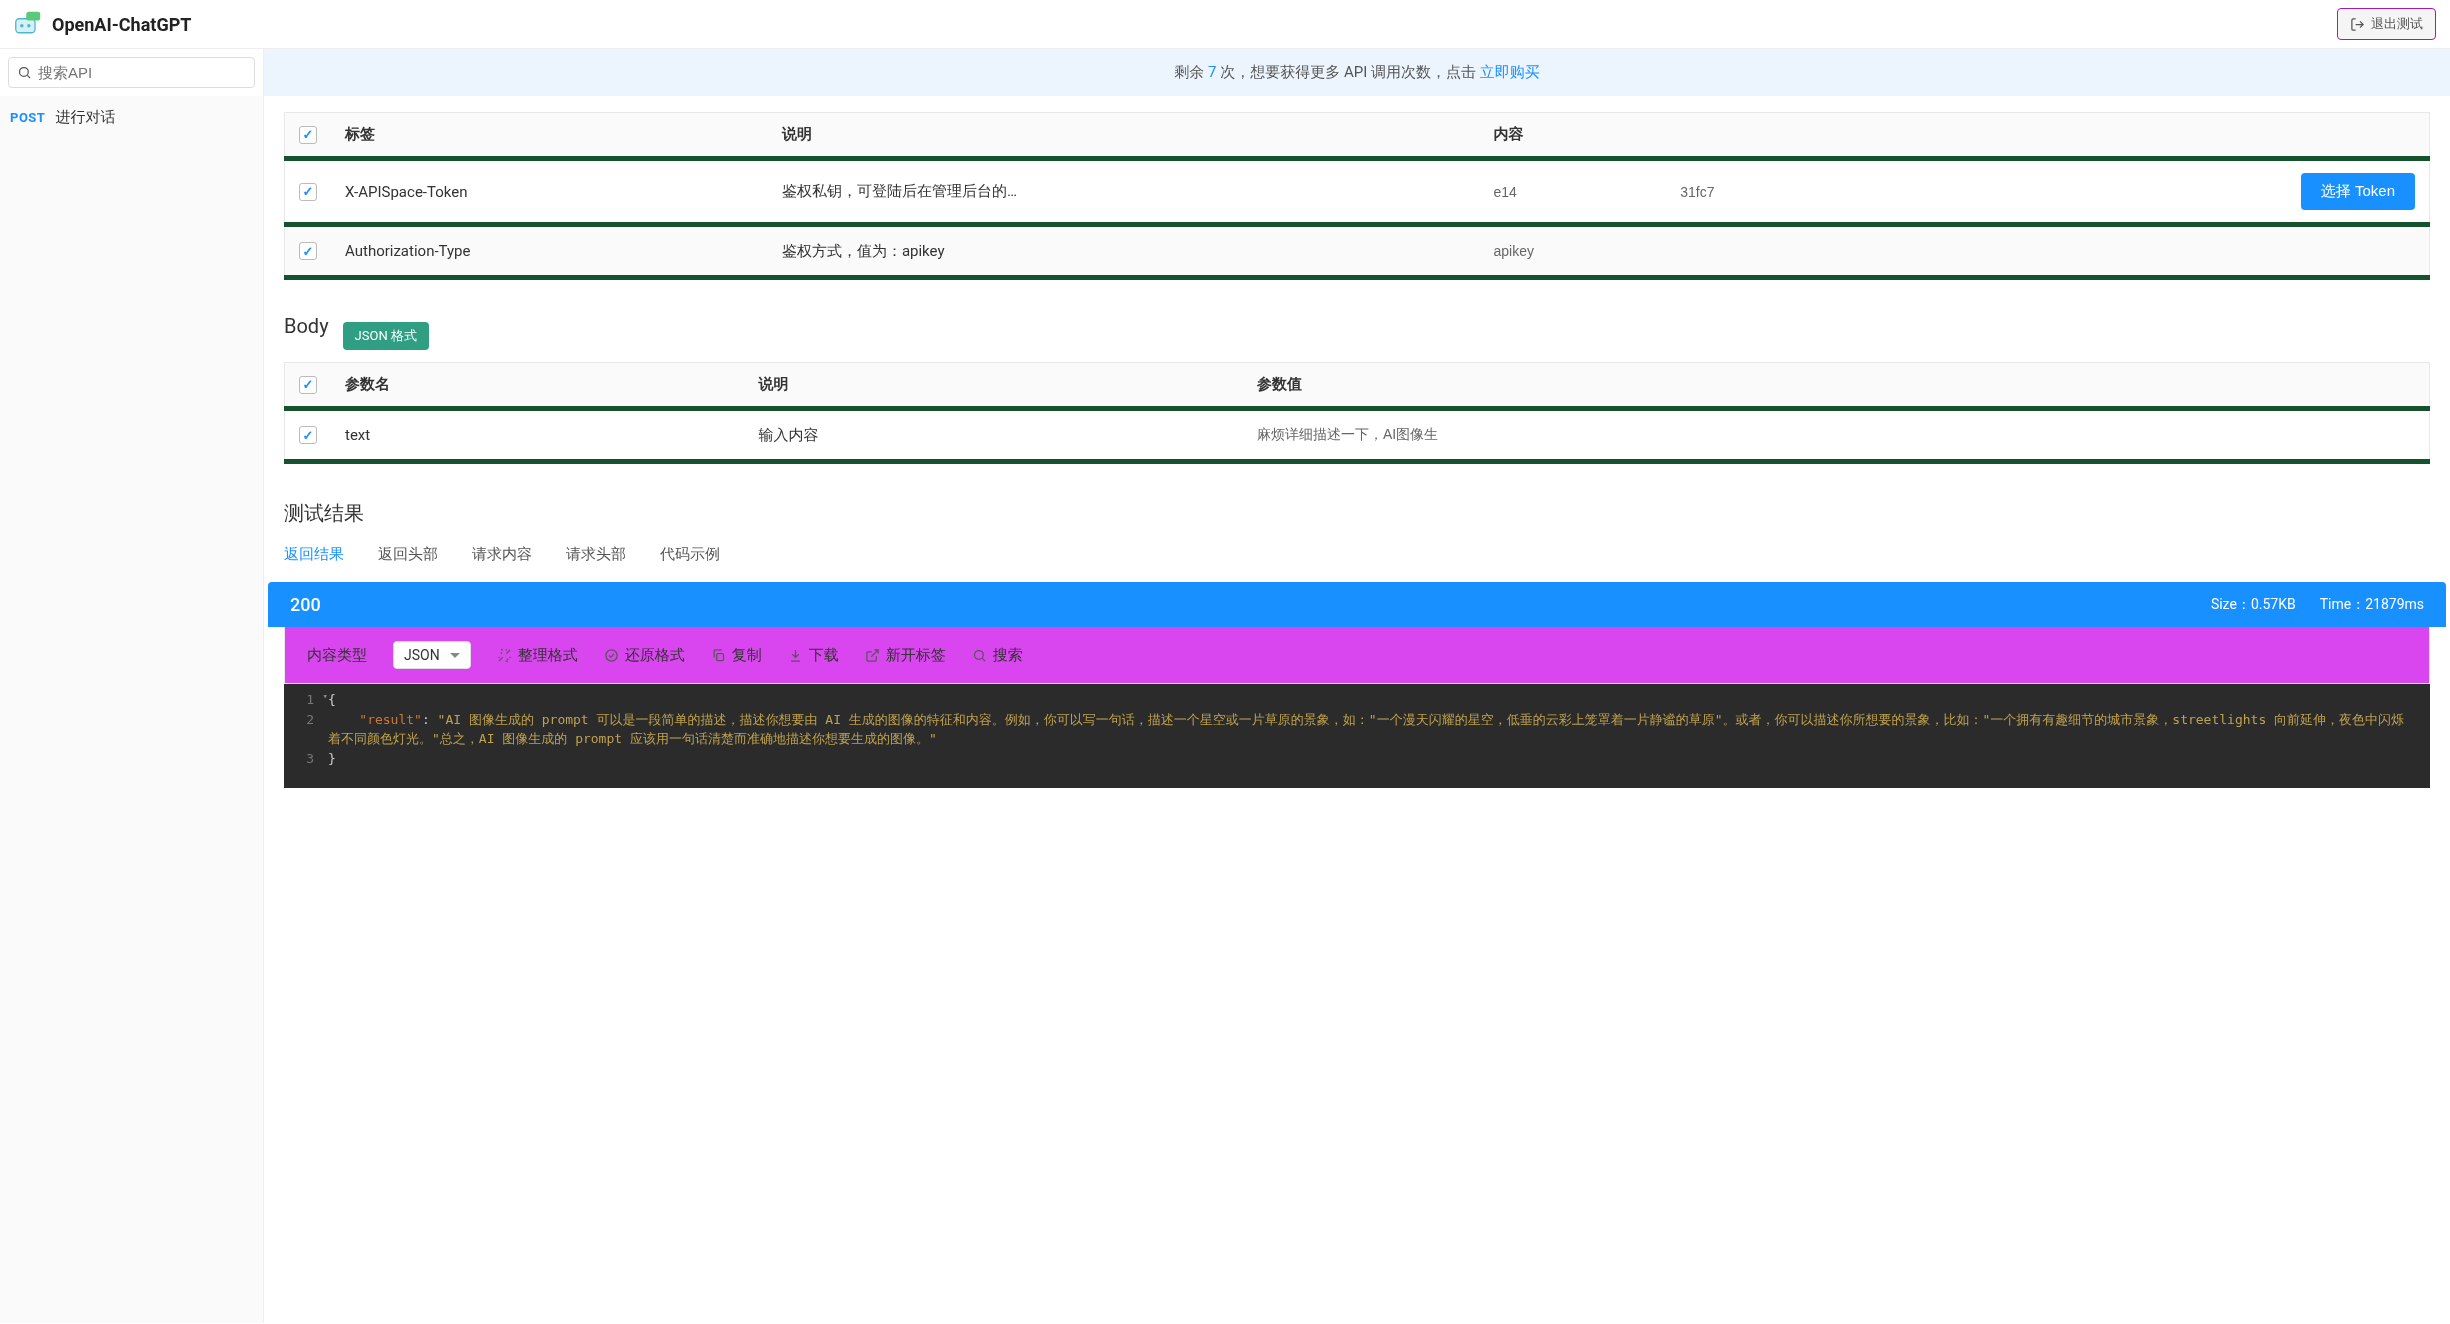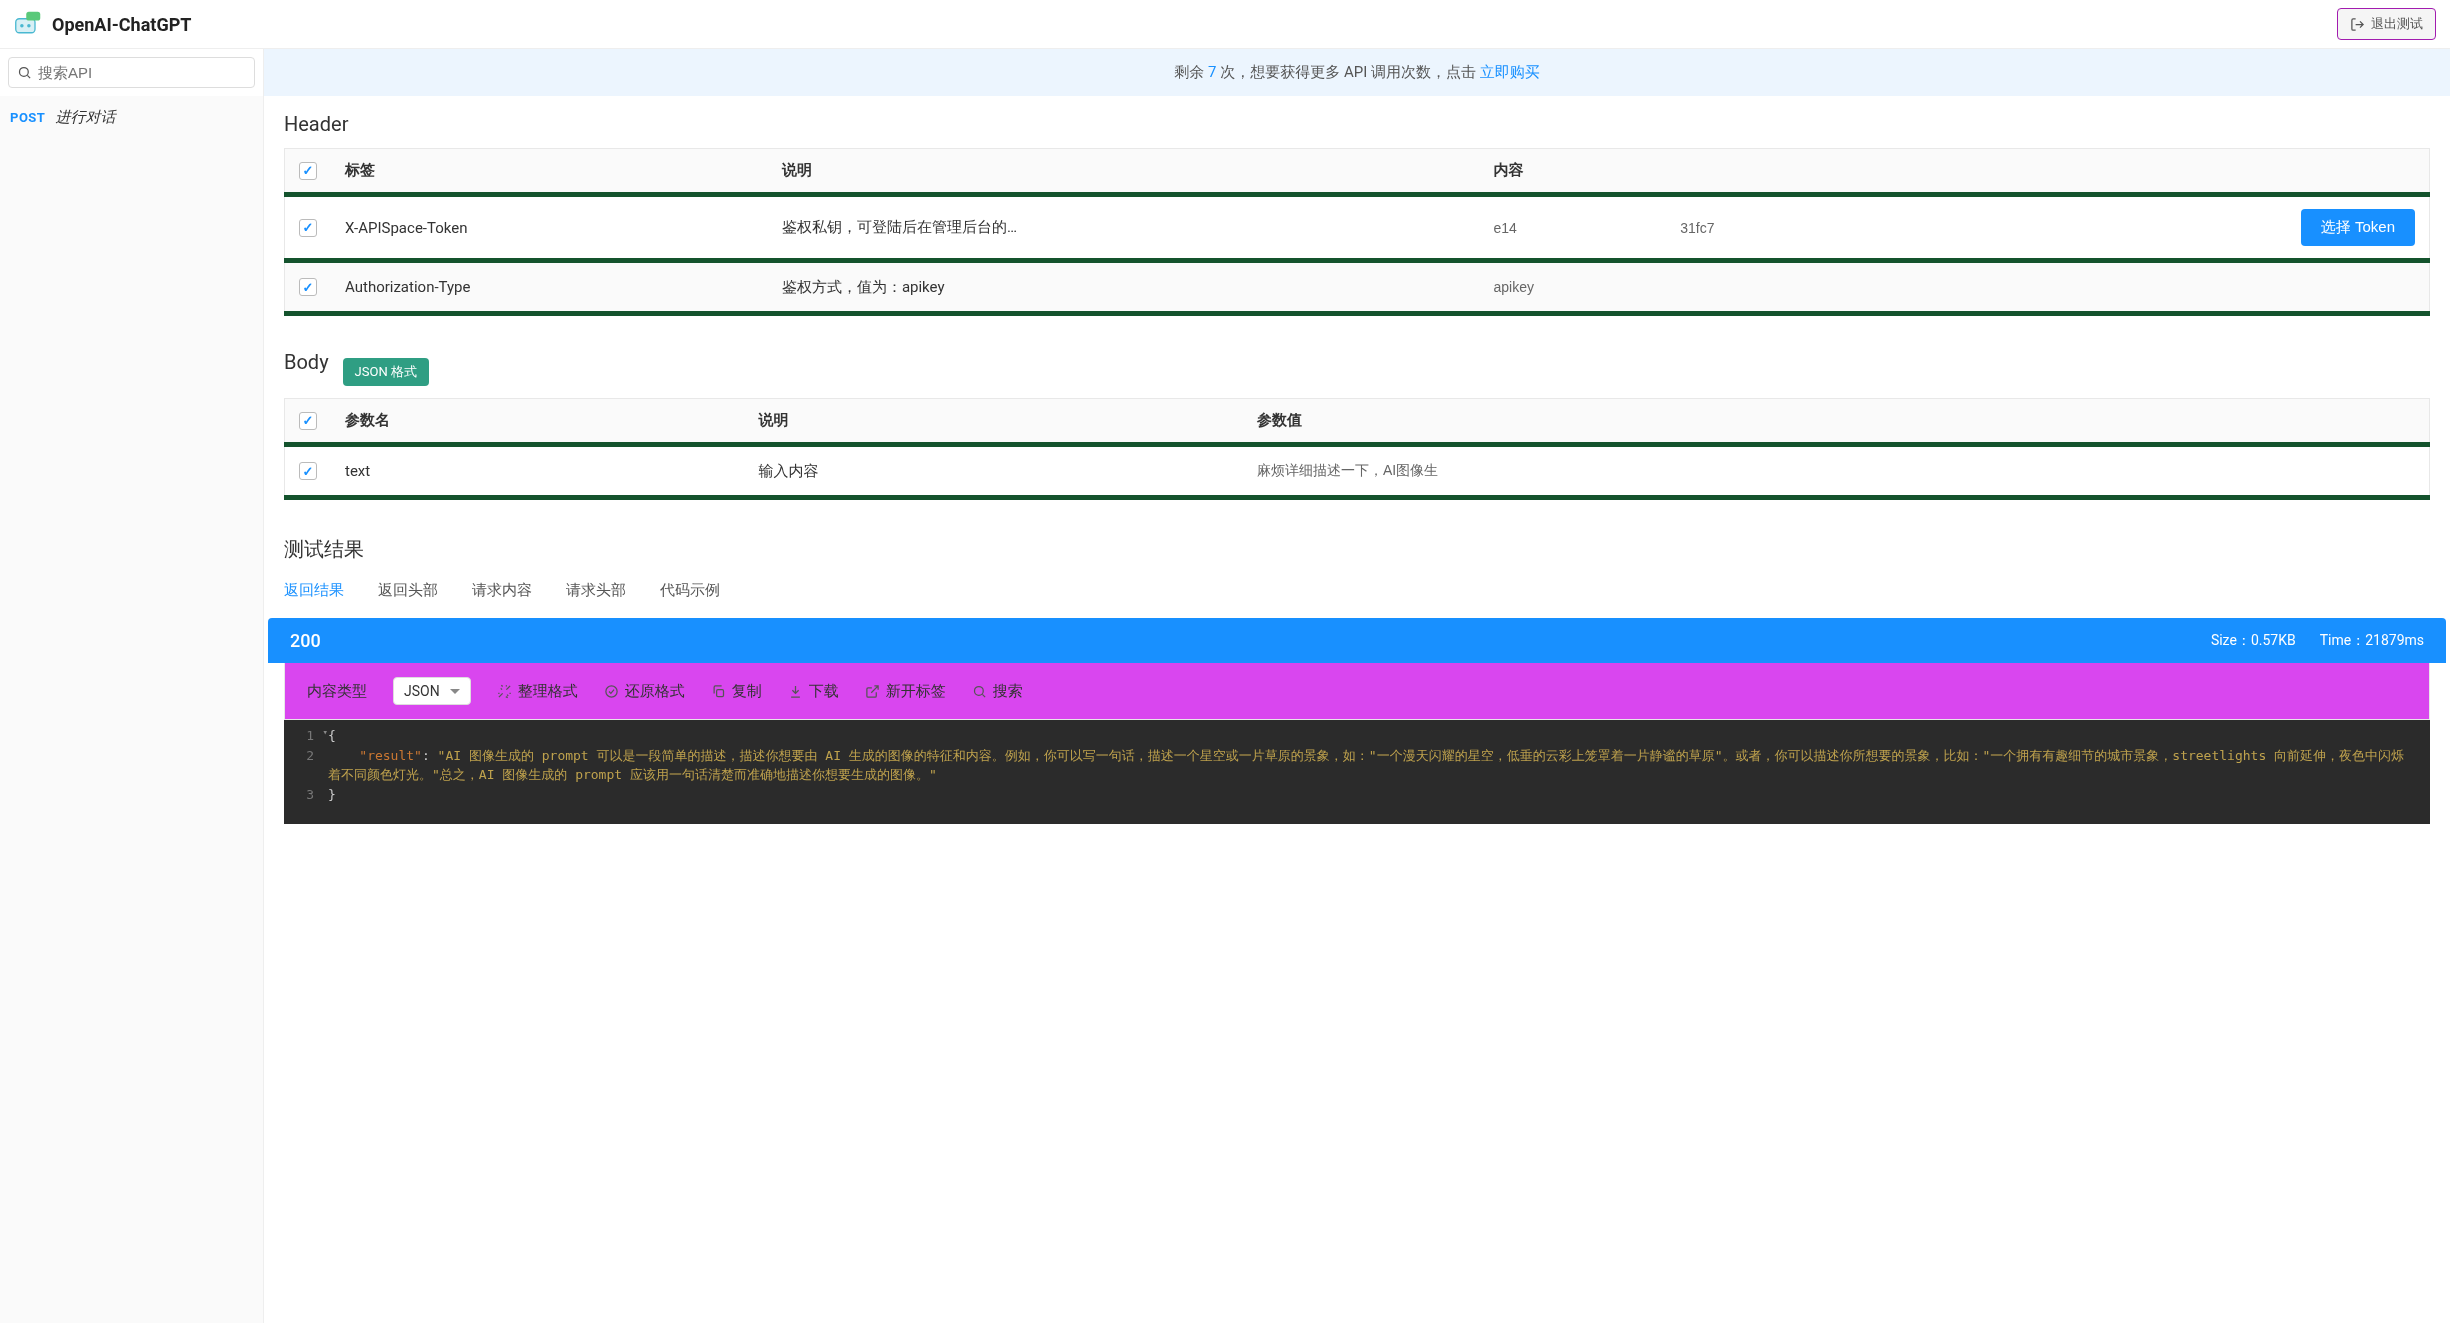--- a/index.html
+++ b/index.html
@@ -13,21 +13,21 @@
 .exit-btn { border: 1px solid #a21caf; background: #f5f5f5; padding: 6px 12px; border-radius: 4px; cursor: pointer; color: #555; display: flex; align-items: center; gap: 6px; font-size: 13px; }
 
 .layout { display: flex; height: calc(100vh - 50px); }
 .sidebar { width: 264px; border-right: 1px solid #eee; display: flex; flex-direction: column; }
 .search-wrap { padding: 8px; }
 .search-box { position: relative; border: 1px solid #ddd; border-radius: 4px; display: flex; align-items: center; padding: 6px 8px; }
 .search-box input { border: none; outline: none; flex: 1; font-size: 15px; padding-left: 6px; background: transparent; }
 .sidebar-list { flex: 1; background: #fafafa; }
 .sidebar-item { padding: 12px 10px; display: flex; align-items: center; gap: 10px; cursor: pointer; }
 .method-post { color: #1890ff; font-weight: 700; font-size: 13px; letter-spacing: 0.5px; }
-.sidebar-label { color: #333; font-size: 15px; font-style: italic; }
+.sidebar-label { color: #333; font-size: 15px; }
 
 .main { flex: 1; overflow-y: auto; background: #fff; }
 .banner { background: #ecf5fe; padding: 14px 20px; text-align: center; color: #555; font-size: 15px; }
 .banner .count { color: #1890ff; }
 .banner .link { color: #1890ff; cursor: pointer; }
 
 .section { padding: 16px 20px 6px; }
 .section-h { font-size: 20px; color: #333; margin-bottom: 12px; display: flex; align-items: center; gap: 14px; }
 .json-badge { background: #2f9e83; color: #fff; font-size: 13px; padding: 5px 12px; border-radius: 4px; font-weight: 400; margin-top: 20px; }
 
@@ -110,21 +110,20 @@
       </div>
     </div>
   </div>
 
   <div class="main">
     <div class="banner">
       <span>剩余 </span><span class="count">7</span><span> 次，想要获得更多 API 调用次数，点击 </span><span class="link">立即购买</span>
     </div>
 
     <div class="section">
-      <div class="section-h">Header</div>
       <table class="tbl">
         <thead>
             <tr>
           <th class="chk-col"><span class="chk on"></span></th>
           <th>标签</th>
           <th>说明</th>
           <th>内容</th>
         </tr>
           </thead>
         <tbody>

